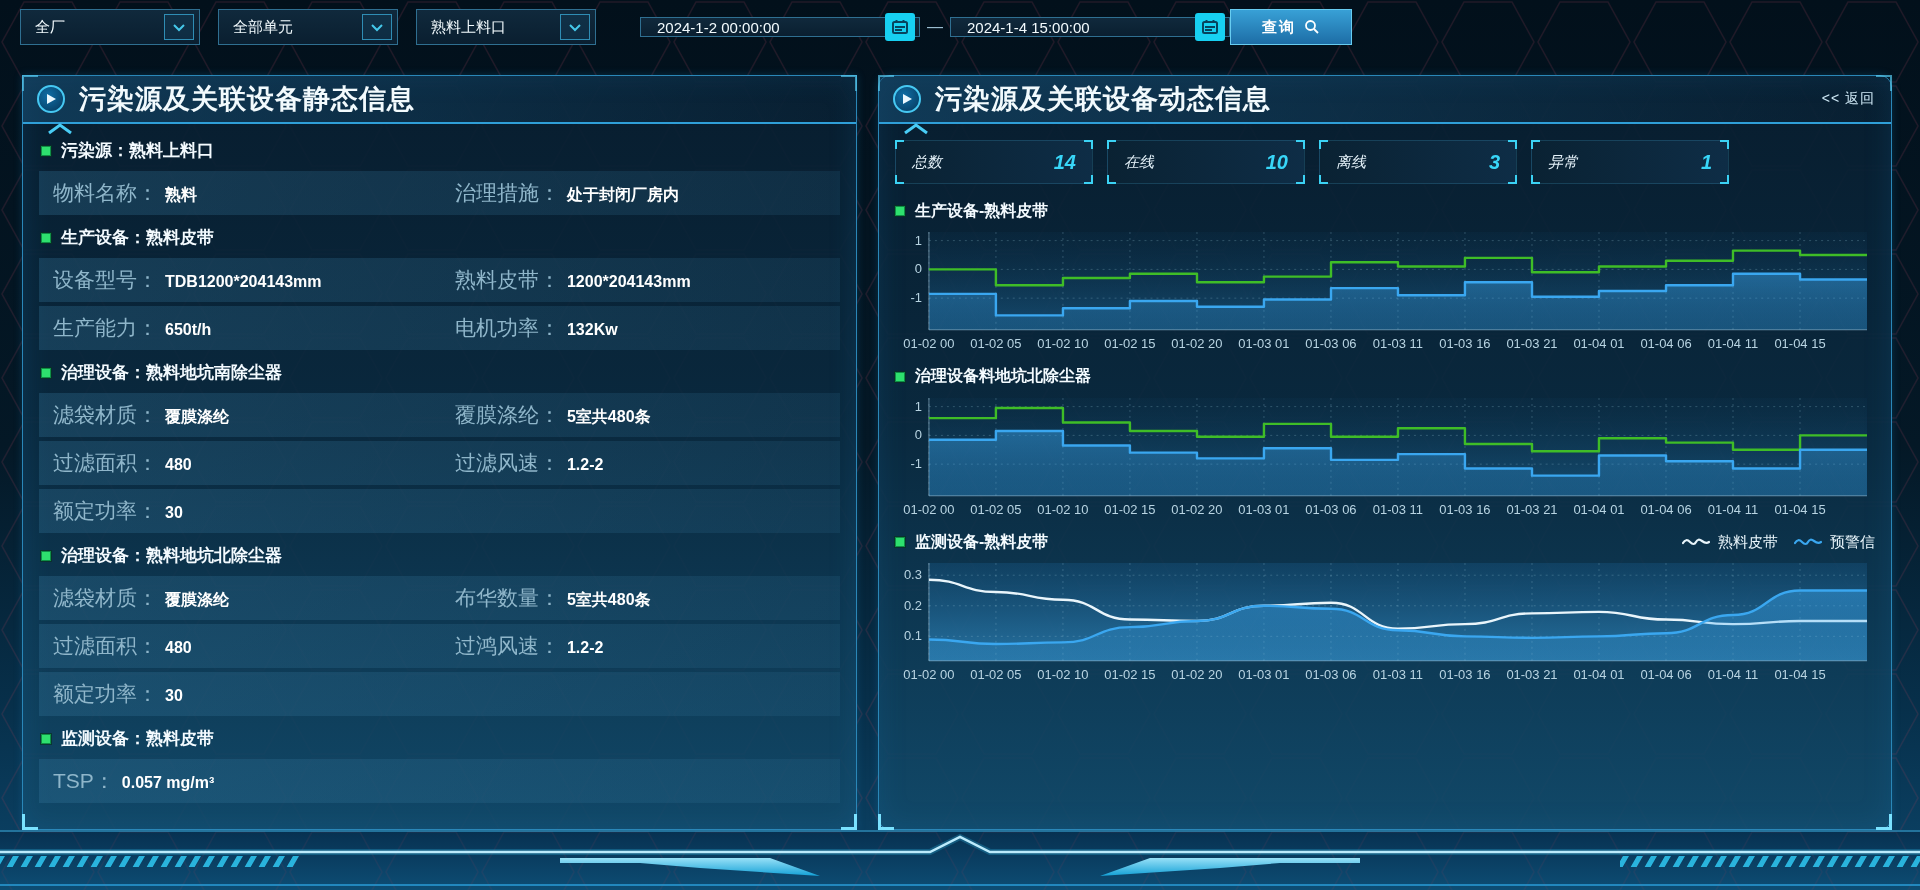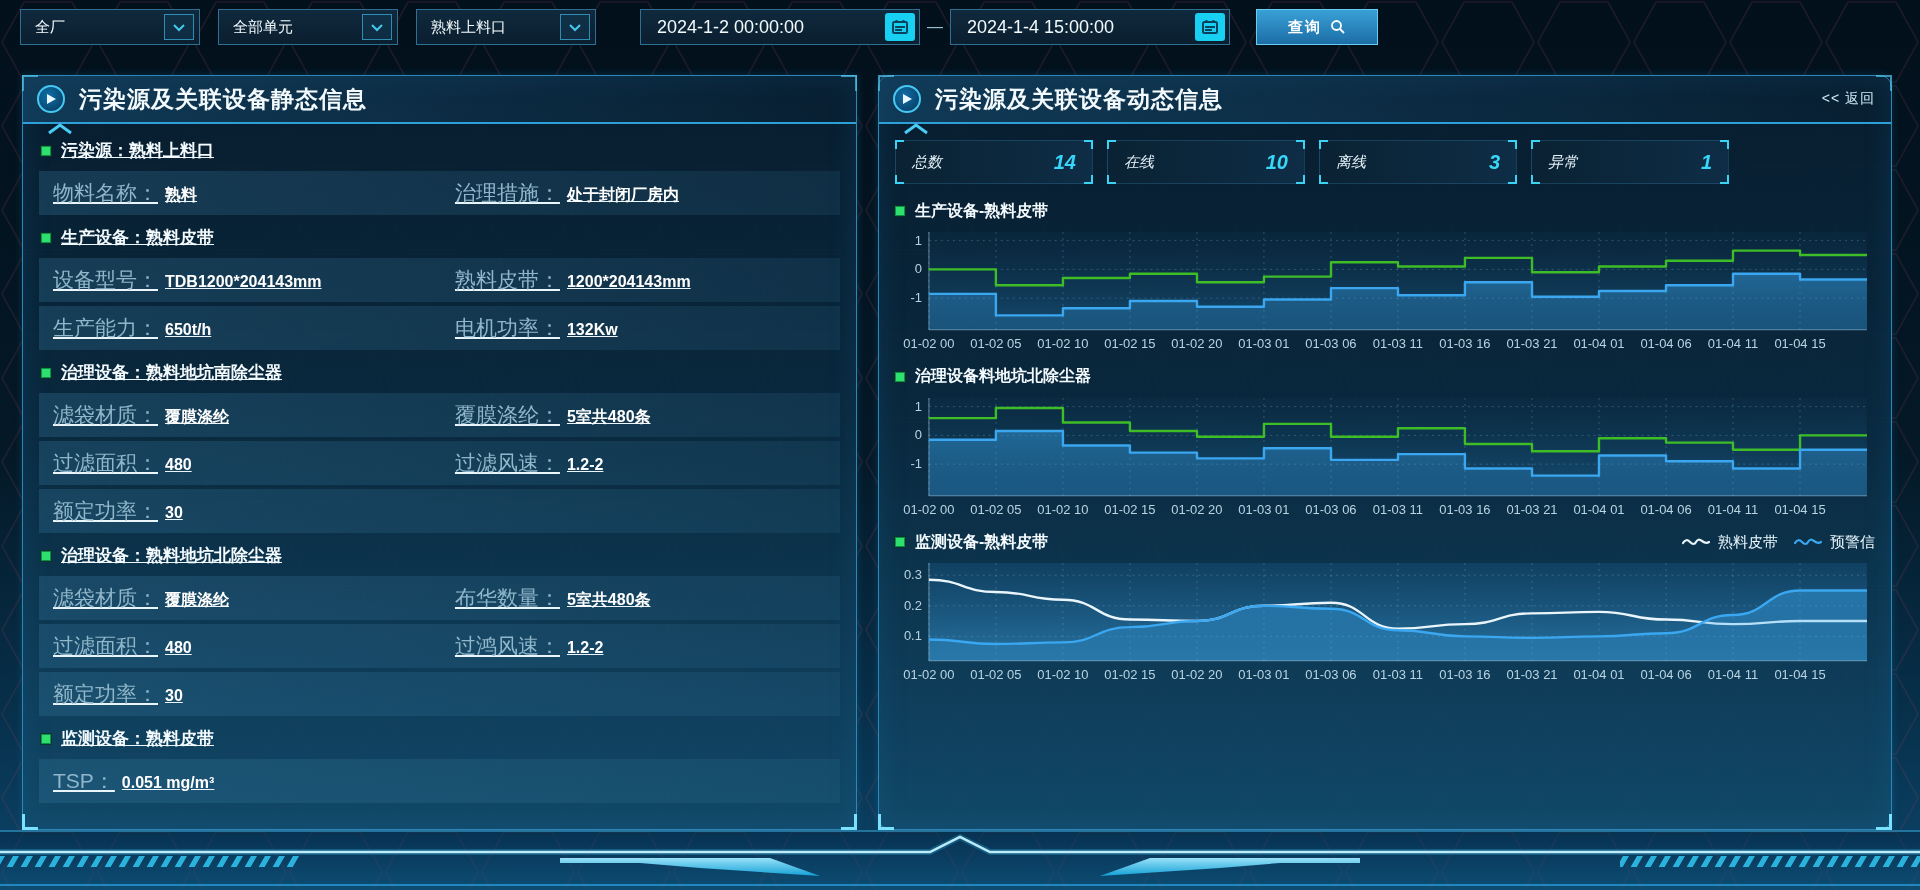--- a/index.html
+++ b/index.html
@@ -16,31 +16,31 @@
   .toolbar { position:absolute; top:8px; left:20px; right:24px; height:38px; display:flex; align-items:center; z-index:6; }
   .select {
     width:180px; height:36px; margin-right:18px; cursor:pointer;
     background:linear-gradient(180deg,#10293c,#0a1f30);
     border:1px solid #2f6f91; display:flex; align-items:center; justify-content:space-between;
     padding:0 5px 0 14px; font-size:15px; color:#f2fafd;
   }
   .chevbox { width:30px; height:26px; border:1px solid #2f8db4; background:rgba(18,56,82,.55);
     display:flex; align-items:center; justify-content:center; }
   .datebox {
-    width:280px; height:36px; cursor:pointer;
+    width:280px; height:20px; cursor:pointer;
     background:linear-gradient(180deg,#10293c,#0a1f30);
     border:1px solid #2f6f91; display:flex; align-items:center; justify-content:space-between;
-    padding:0 4px 0 16px; font-size:18px; color:#f2fafd;
+    padding:0 4px 0 16px; font-size:15px; color:#f2fafd;
   }
   .calbox { width:30px; height:28px; background:#17d0f2; border-radius:3px;
     display:flex; align-items:center; justify-content:center; }
   .dash { width:30px; text-align:center; color:#9fc3d6; font-size:16px; }
   .gap-lg { width:26px; }
   .query-btn {
-    width:122px; height:36px; margin-left:26px; cursor:pointer;
+    width:122px; height:36px; cursor:pointer;
     background:linear-gradient(180deg,#38a0d6,#1d6da6);
     border:1px solid #67ccf0; display:flex; align-items:center; justify-content:center; gap:8px;
     font-size:15px; font-weight:bold; color:#fff; letter-spacing:2px;
   }
 
   
   .panel {
     position:absolute; top:75px; height:755px; z-index:2;
     background:linear-gradient(180deg, rgba(8,30,48,.92) 0%, rgba(10,42,64,.9) 45%, rgba(18,74,106,.88) 100%);
     border:1px solid #2a87b8;
@@ -58,27 +58,27 @@
     position:relative; height:48px; padding:0 14px;
     display:flex; align-items:center;
     border-bottom:2px solid #2f9fd8;
     background:linear-gradient(90deg, rgba(22,76,112,.6), rgba(10,36,56,.15));
   }
   .play-icon {
     width:28px; height:28px; border-radius:50%; margin-right:14px; flex:none;
     border:2px solid #46c8f2; background:radial-gradient(circle at 38% 35%, #0f6ea6, #06375a);
     display:flex; align-items:center; justify-content:center;
   }
-  .panel-title { font-size:23px; font-weight:bold; letter-spacing:1px; color:#f2fafd; }
+  .panel-title { font-size:27px; font-weight:bold; letter-spacing:1px; color:#f2fafd; }
   .hdr-caret { position:absolute; left:24px; bottom:-13px; }
   .back-btn { position:absolute; right:16px; top:50%; transform:translateY(-50%);
     font-size:14px; color:#cfe9f6; cursor:pointer; letter-spacing:1px; }
 
   
-  .static-body { padding:8px 16px 16px;text-decoration:underline; }
+  .static-body { padding:8px 16px 16px; }
   .sec { display:flex; align-items:center; gap:10px; padding:7px 2px 5px; }
   .bullet { width:10px; height:10px; flex:none; background:#2ee06e; border:1px solid #0f8f46;
     box-shadow:0 0 0 1px rgba(8,50,34,.7); }
   .sec-text { font-size:17px; font-weight:bold; color:#f4fbff; }
   .info-row { display:flex; margin:4px 0; padding:8px 14px;
     background:linear-gradient(90deg, rgba(54,120,158,.30), rgba(54,120,158,.16)); }
   .cell  { flex:0 0 52%; display:flex; align-items:baseline; min-width:0; }
   .cell + .cell { flex:1; }
   .lbl { color:#8fb6ca; font-size:21px; margin-right:7px; white-space:nowrap; }
   .val { color:#fff; font-size:16px; font-weight:bold; white-space:nowrap; }
@@ -295,21 +295,21 @@
           <span class="val">30</span>
         </div>
       </div>
       <div class="sec">
         <span class="bullet"></span>
         <span class="sec-text">监测设备：熟料皮带</span>
       </div>
       <div class="info-row">
         <div class="cell">
           <span class="lbl">TSP：</span>
-          <span class="val">0.051 mg/m³</span>
+          <span class="val">0.057 mg/m³</span>
         </div>
       </div>
     </div>
 </section>
 
 <section class="panel right">
   <span class="corner tl"></span>
     <span class="corner tr"></span>
   <span class="corner bl"></span>
     <span class="corner br"></span>

